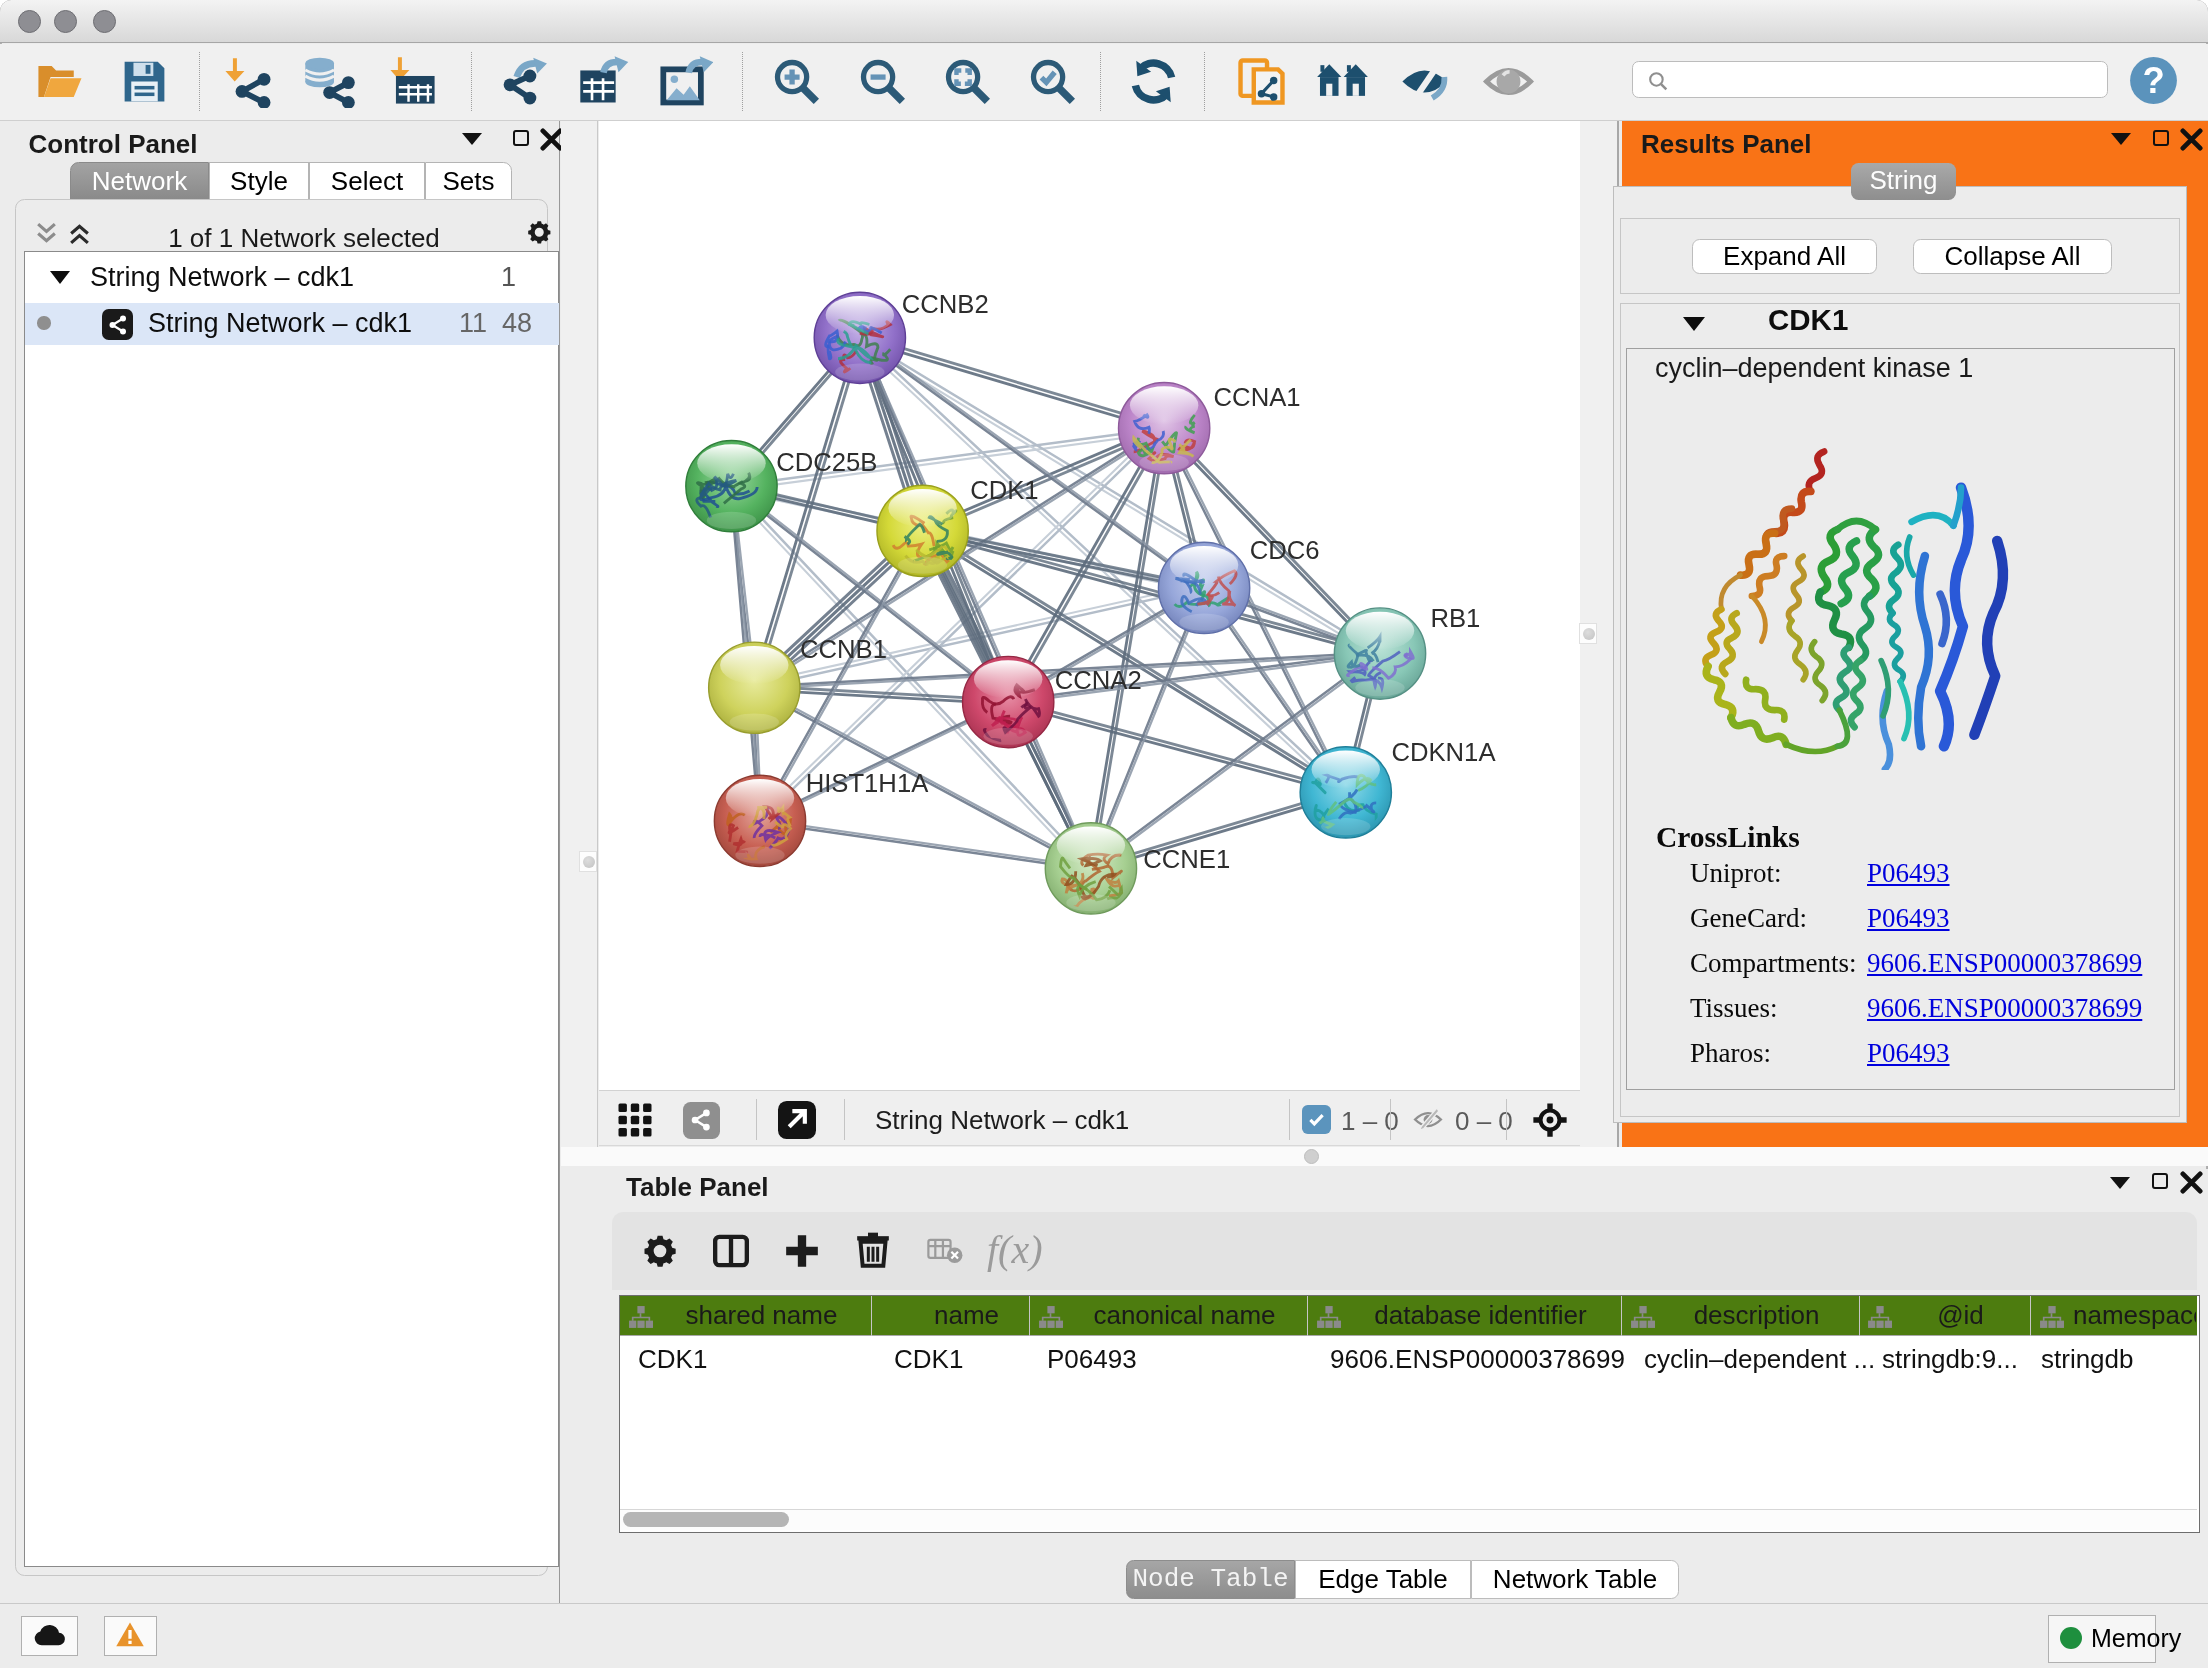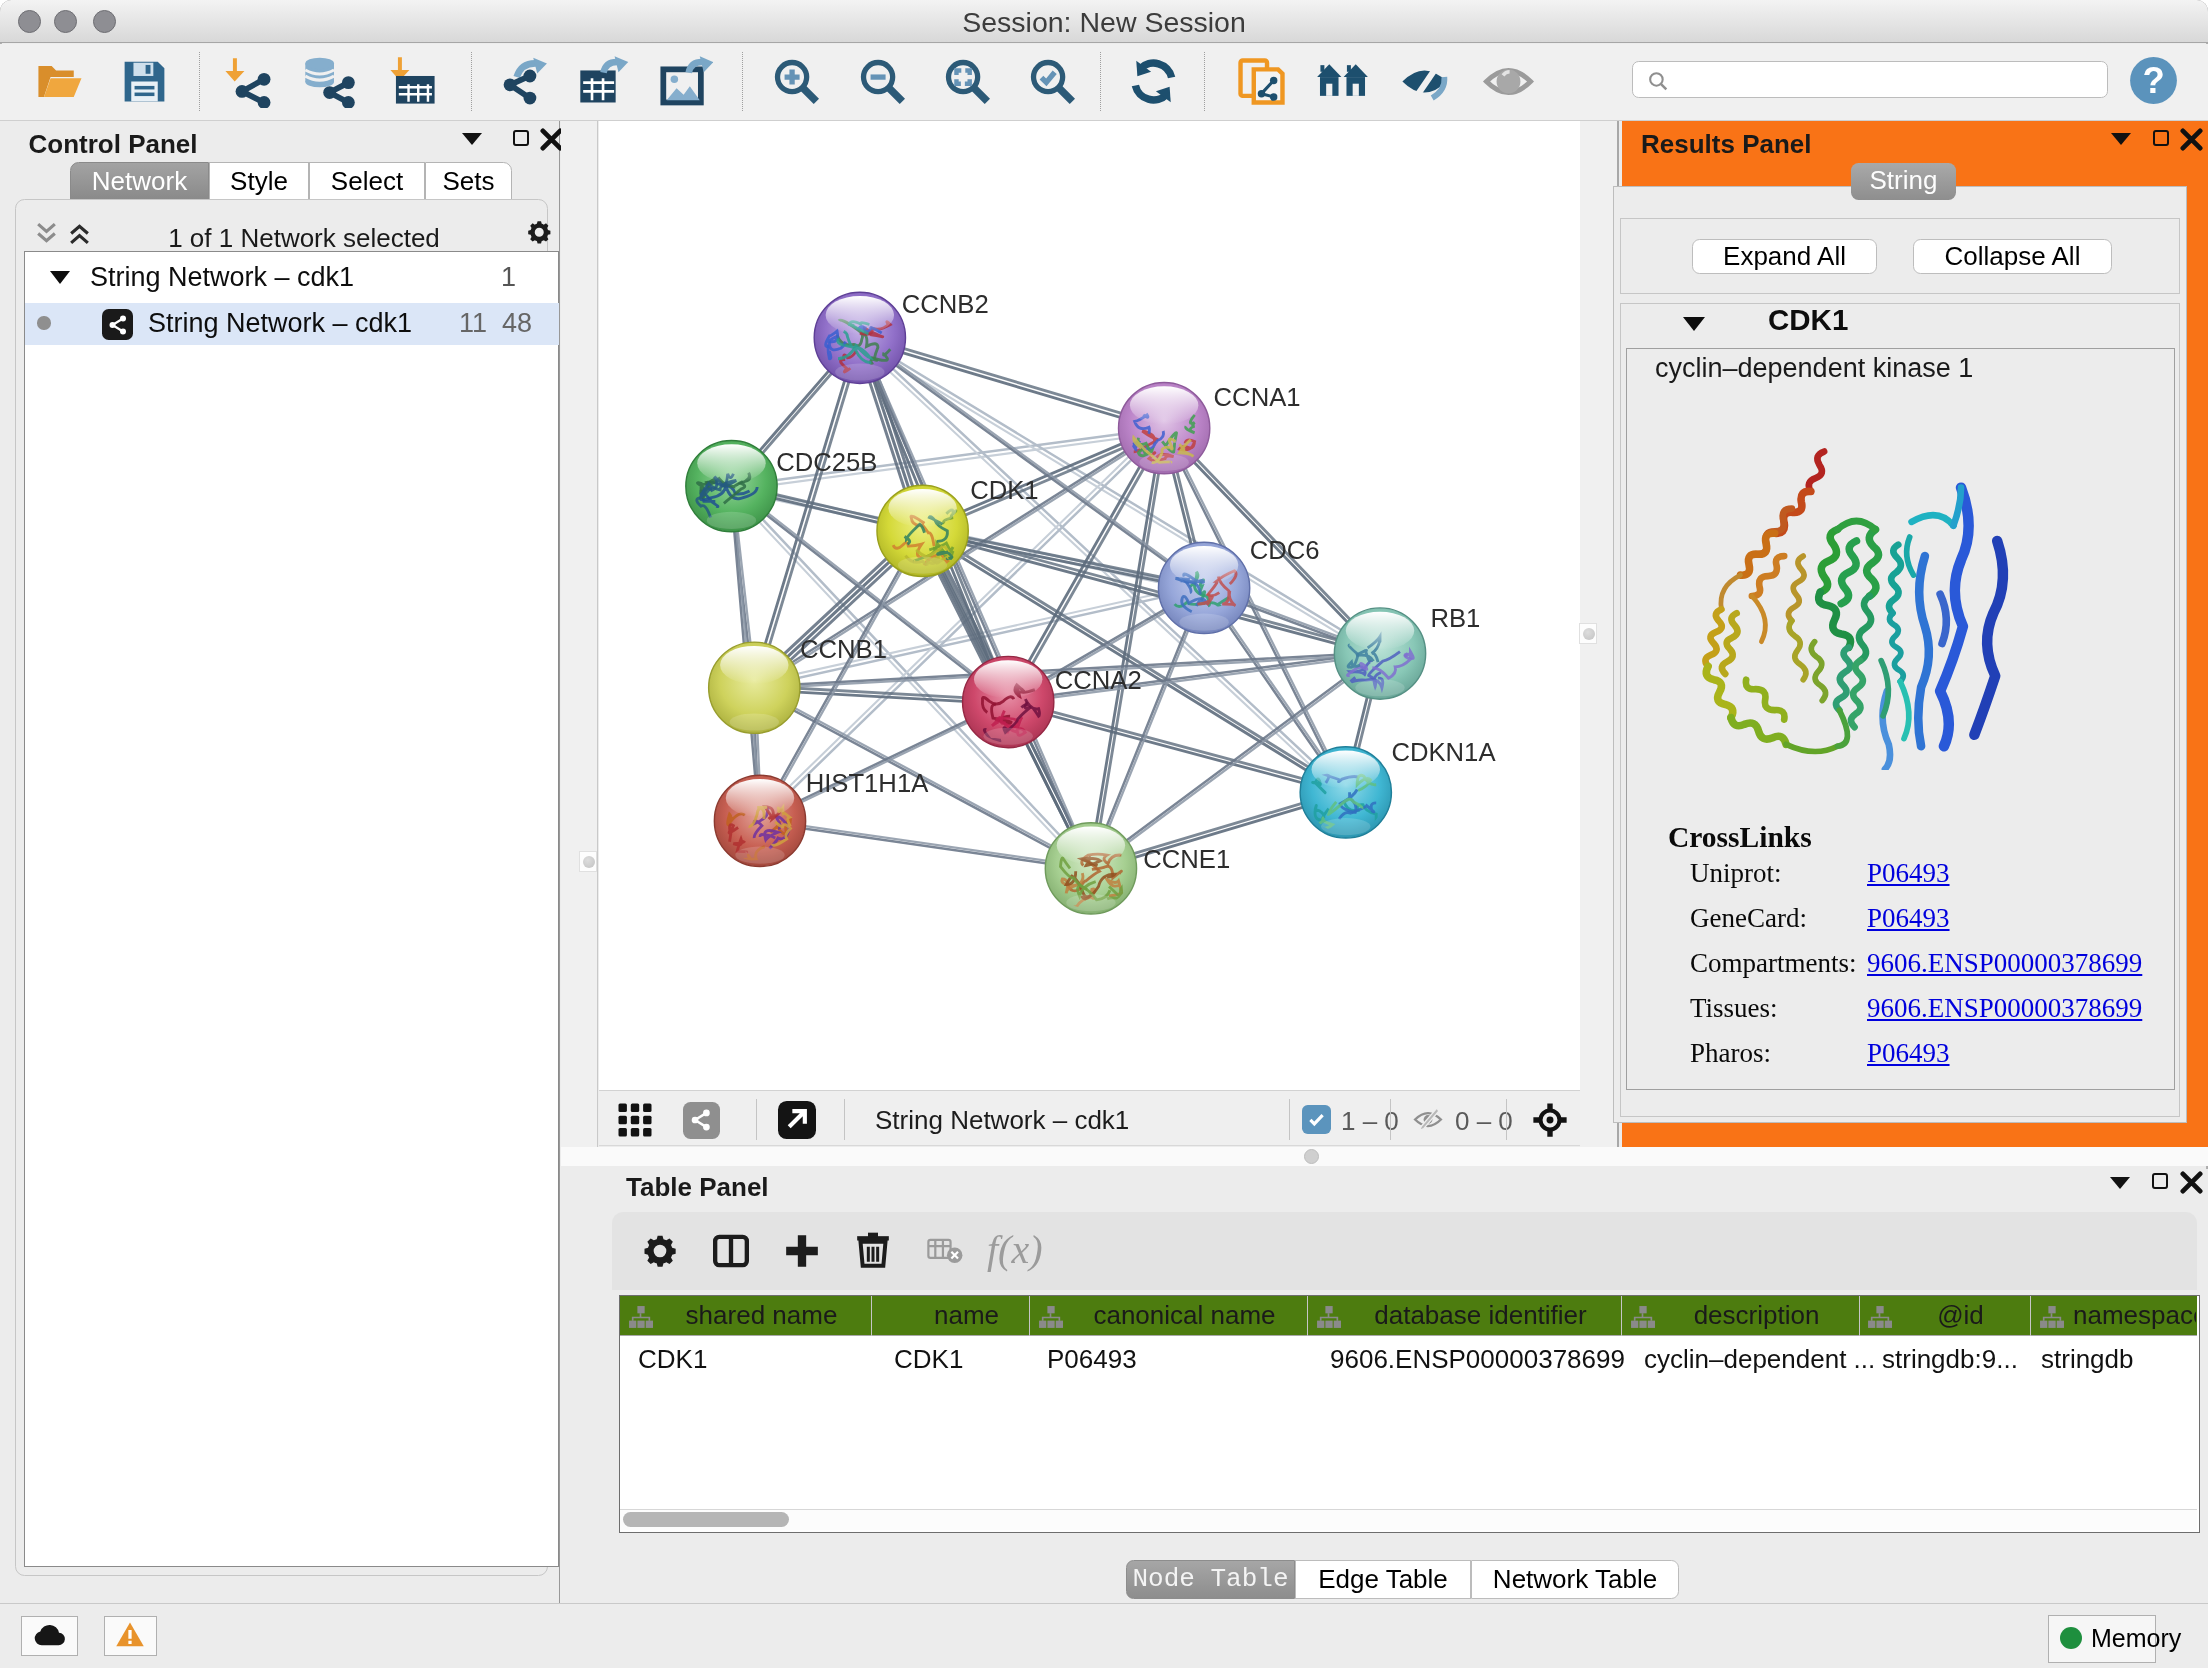--- a/index.html
+++ b/index.html
@@ -51,21 +51,20 @@
  font-size:26px;text-align:center;line-height:37px;}
 .segsel{background:linear-gradient(#a6a6a6,#8d8d8d);color:#f4f4f4;border-color:#8d8d8d;}
 </style>
 </head>
 <body>
 <div id="win">
 <div id="titlebar">
  <div class="tl" style="left:18px;"></div>
  <div class="tl" style="left:54px;"></div>
  <div class="tl" style="left:93px;"></div>
- <div id="wtitle">Session: New Session</div>
 </div>
 <div id="toolbar">
 <svg class="tbi" style="left:34px;" viewBox="0 0 24 24">
         <path d="M2 5h6l2 2h8v3H7.5L4.5 19H2z" fill="#d98e2b"></path>
         <path d="M7.5 10.5h14L18 19H4.5z" fill="#f0a73e"></path>
       </svg>
 <svg class="tbi" style="left:118px;" viewBox="0 0 24 24">
         <path d="M3 3h15l3 3v15H3z" fill="#2f668c"></path>
         <rect x="7" y="3.5" width="9" height="6" fill="#cfe0ec"></rect>
         <rect x="12.5" y="4.5" width="2.2" height="4" fill="#2f668c"></rect>
@@ -734,21 +733,21 @@
 <path d="M298 88 Q306 66 306 48" stroke="#23a0cc" stroke-width="7" fill="none"></path>
 <path d="M284 160 Q296 186 286 212" stroke="#3a66cc" stroke-width="8" fill="none"></path>
 <path d="M140 120 Q130 125 138 134 Q145 142 135 147 Q125 152 133 161 Q140 169 130 174 Q120 180 128 188" stroke="#b8952a" stroke-width="6" fill="none"></path>
 <path d="M128 188 Q121 197 131 204 Q141 210 134 219 Q127 228 137 234 Q147 241 140 250" stroke="#a8a428" stroke-width="6" fill="none"></path>
 <path d="M152 210 Q144 219 154 226 Q164 232 156 241 Q148 250 158 256 Q168 263 160 272" stroke="#7ca42c" stroke-width="6" fill="none"></path>
 <path d="M86 162 Q108 186 96 210" stroke="#c98a28" stroke-width="5" fill="none"></path>
 <path d="M222 230 Q236 260 224 288" stroke="#2f9e74" stroke-width="6" fill="none"></path>
 <path d="M256 140 Q244 120 252 100" stroke="#1aa8a8" stroke-width="6" fill="none"></path>
 </g>
       </svg>
- <div class="abs" style="left:46px;top:700px;font-family:'Liberation Serif',serif;font-size:29.5px;font-weight:bold;color:#0a0a0a;">CrossLinks</div>
+ <div class="abs" style="left:34px;top:700px;font-family:'Liberation Serif',serif;font-size:29.5px;font-weight:bold;color:#0a0a0a;">CrossLinks</div>
  <div class="abs" style="left:68px;top:730px;font-family:'Liberation Serif',serif;font-size:27px;color:#0a0a0a;line-height:45px;">
    Uniprot:<br>GeneCard:<br>Compartments:<br>Tissues:<br>Pharos:
  </div>
  <div class="abs" style="left:245px;top:730px;font-family:'Liberation Serif',serif;font-size:27px;color:#0000dd;line-height:45px;text-decoration:underline;">
    P06493<br>P06493<br>9606.ENSP00000378699<br>9606.ENSP00000378699<br>P06493
  </div>
 </div>
 <div id="tpanel">
  <div class="abs phead" style="left:65px;top:2.9px;">Table Panel</div>
  <div class="abs dd-tri" style="left:1549px;top:7.6px;"></div>

